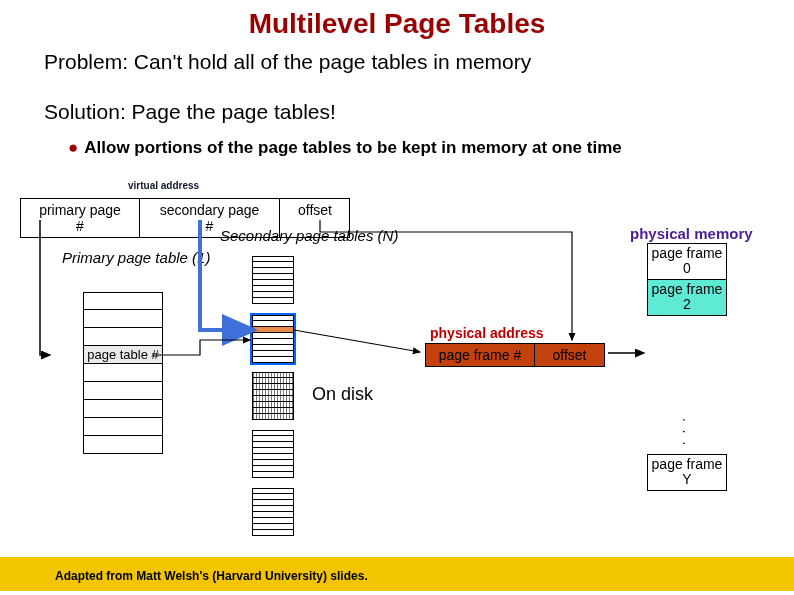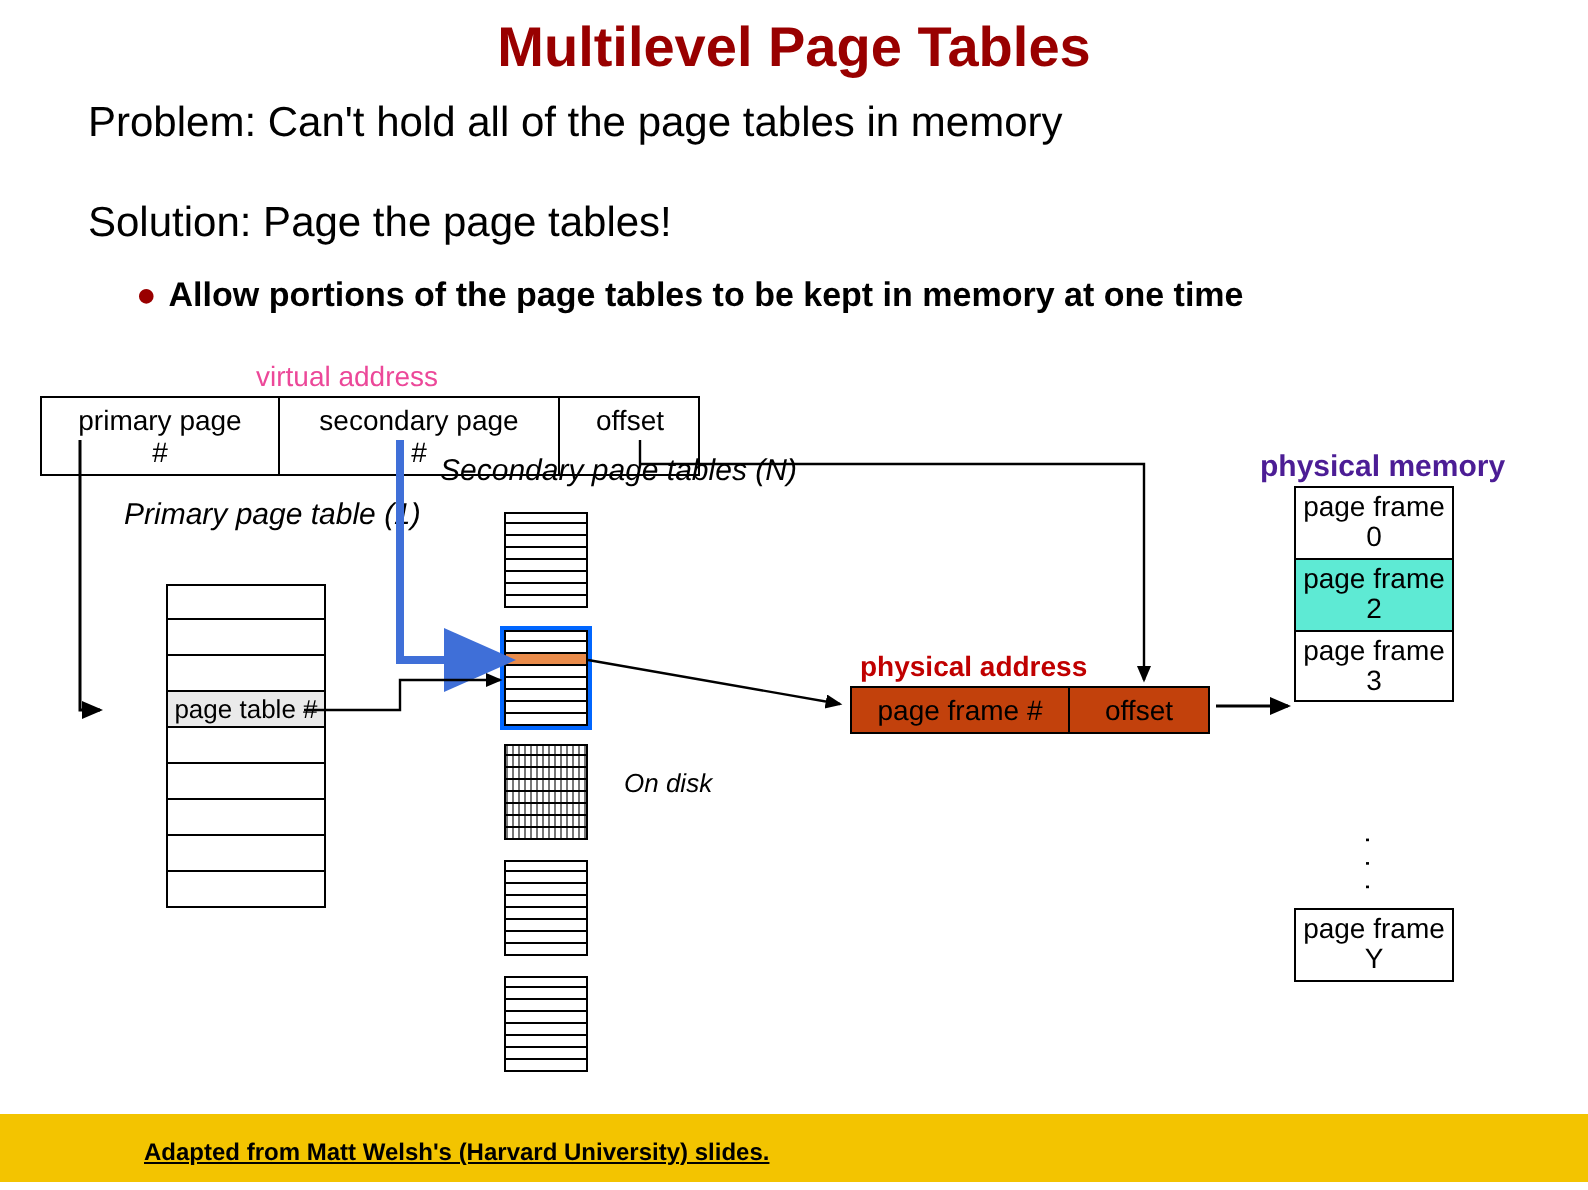--- a/index.html
+++ b/index.html
@@ -2,47 +2,47 @@
 <html><head>
 <meta charset="utf-8">
 <style>
   * { margin: 0; padding: 0; box-sizing: border-box; }
   body { font-family: Arial, Helvetica, sans-serif; width: 794px; height: 595px; position: relative; background: #fff; overflow: hidden; }
   .title { color: #990000; font-size: 28px; font-weight: bold; text-align: center; margin-top: 8px; }
   .problem { font-size: 21px; margin: 10px 0 0 44px; }
   .solution { font-size: 21px; margin: 26px 0 0 44px; }
   .bullet-row { margin: 14px 0 0 68px; font-size: 17px; font-weight: bold; }
   .bullet-row .dot { color: #990000; margin-right: 6px; }
-  .va-label { color: #ec4899; font-size: 14px; font-weight: normal; position: absolute; left: 128px; top: 180px; }
+  .va-label { color: #0f172a; font-size: 10px; font-weight: bold; position: absolute; left: 128px; top: 180px; }
   .va-fields { position: absolute; left: 20px; top: 198px; display: flex; }
   .va-fields div { border: 1px solid #000; font-size: 14px; text-align: center; padding: 3px 18px; background: #fff; }
   .primary-label { position: absolute; left: 62px; top: 250px; font-size: 15px; font-style: italic; text-align: center; line-height: 1.1; }
   .secondary-label { position: absolute; left: 220px; top: 228px; font-size: 15px; font-style: italic; line-height: 1.1; }
   .primary-table { position: absolute; left: 56px; top: 292px; width: 107px; padding-left: 27px; }
   .primary-table .row { border: 1px solid #000; height: 18px; background: #fff; }
   .primary-table .row + .row { border-top: none; }
   .primary-table .row.fill { background: #eaeaea; font-size: 13px; text-align: center; line-height: 17px; }
   .stbl { position: absolute; width: 42px; }
   .stbl .r { border: 1px solid #000; height: 6px; background: #fff; }
   .stbl .r + .r { border-top: none; }
   .stbl.hatched .r { background: repeating-linear-gradient(90deg, #777 0 1px, #fff 1px 3px); }
   .stbl.selected { outline: 2px solid #0066ff; }
-  .ondisk { position: absolute; left: 312px; top: 384px; font-size: 13px; font-style: italic; }
+  .ondisk { position: absolute; left: 312px; top: 384px; font-size: 18px; }
   .pa-label { position: absolute; left: 430px; top: 325px; color: #c00000; font-size: 14px; font-weight: bold; }
   .pa-fields { position: absolute; left: 425px; top: 343px; display: flex; }
   .pa-fields div { border: 1px solid #000; font-size: 14px; text-align: center; padding: 3px 10px; background: #c2410c; }
   .pm-label { position: absolute; left: 630px; top: 225px; color: #4c1d95; font-size: 15px; font-weight: bold; }
   .pm-stack { position: absolute; left: 647px; top: 243px; width: 80px; }
   .pm-stack .frame { border: 1px solid #000; font-size: 14px; text-align: center; padding: 2px 0; line-height: 1.1; background: #fff; }
   .pm-stack .frame + .frame { border-top: none; }
   .pm-stack .frame.highlight { background: #5eead4; }
   .dots { position: absolute; left: 680px; top: 418px; font-size: 14px; letter-spacing: 2px; writing-mode: vertical-rl; }
   .frame-y { position: absolute; left: 647px; top: 454px; width: 80px; border: 1px solid #000; font-size: 14px; text-align: center; padding: 2px 0; line-height: 1.1; }
   .footer-bar { position: absolute; left: 0; bottom: 4px; width: 100%; height: 34px; background: #f3c400; }
-  .credit { position: absolute; left: 72px; bottom: 12px; font-size: 12px; font-weight: bold; z-index: 2; text-decoration: underline; }
+  .credit { position: absolute; left: 55px; bottom: 12px; font-size: 12px; font-weight: bold; z-index: 2; }
   svg.lines { position: absolute; left: 0; top: 0; pointer-events: none; }
   .arrowhead { fill: #000; }
 </style>
 </head>
 <body>
 
 <div class="title">Multilevel Page Tables</div>
 <div class="problem">Problem: Can't hold all of the page tables in memory</div>
 <div class="solution">Solution: Page the page tables!</div>
 <div class="bullet-row"><span class="dot">●</span><span>Allow portions of the page tables to be kept in memory at one time</span></div>
@@ -129,21 +129,20 @@
 <div class="pa-label">physical address</div>
 <div class="pa-fields">
   <div style="width:110px">page frame #</div>
   <div style="width:70px;border-left:none">offset</div>
 </div>
 
 <div class="pm-label">physical memory</div>
 <div class="pm-stack">
   <div class="frame">page frame 0</div>
   <div class="frame highlight">page frame 2</div>
-  <div class="frame">page frame 3</div>
 </div>
 <div class="dots">. . .</div>
 <div class="frame-y">page frame Y</div>
 
 <svg class="lines" width="794" height="595">
   <defs>
     <marker id="ah" markerWidth="8" markerHeight="8" refX="6" refY="3" orient="auto">
       <path d="M0,0 L7,3 L0,6 Z" class="arrowhead"></path>
     </marker>
     <marker id="ahb" markerWidth="10" markerHeight="10" refX="7" refY="4" orient="auto">

